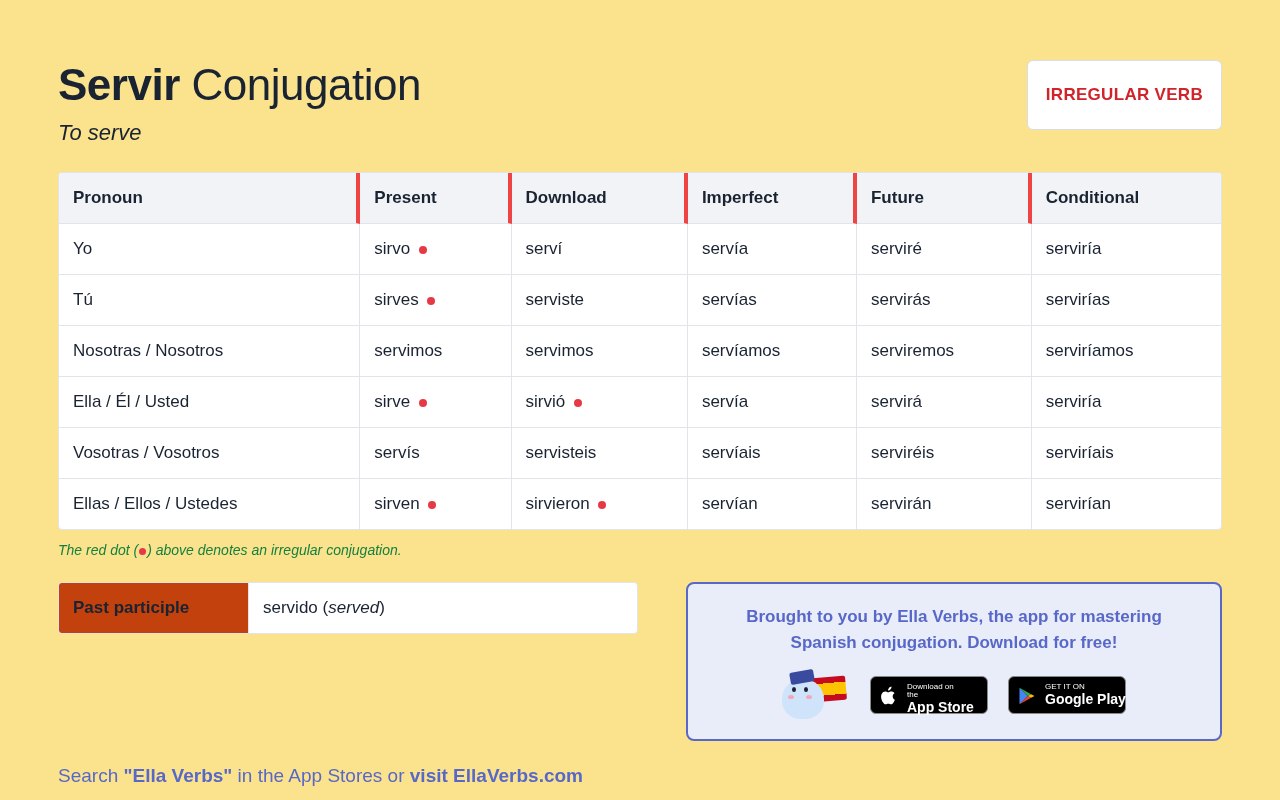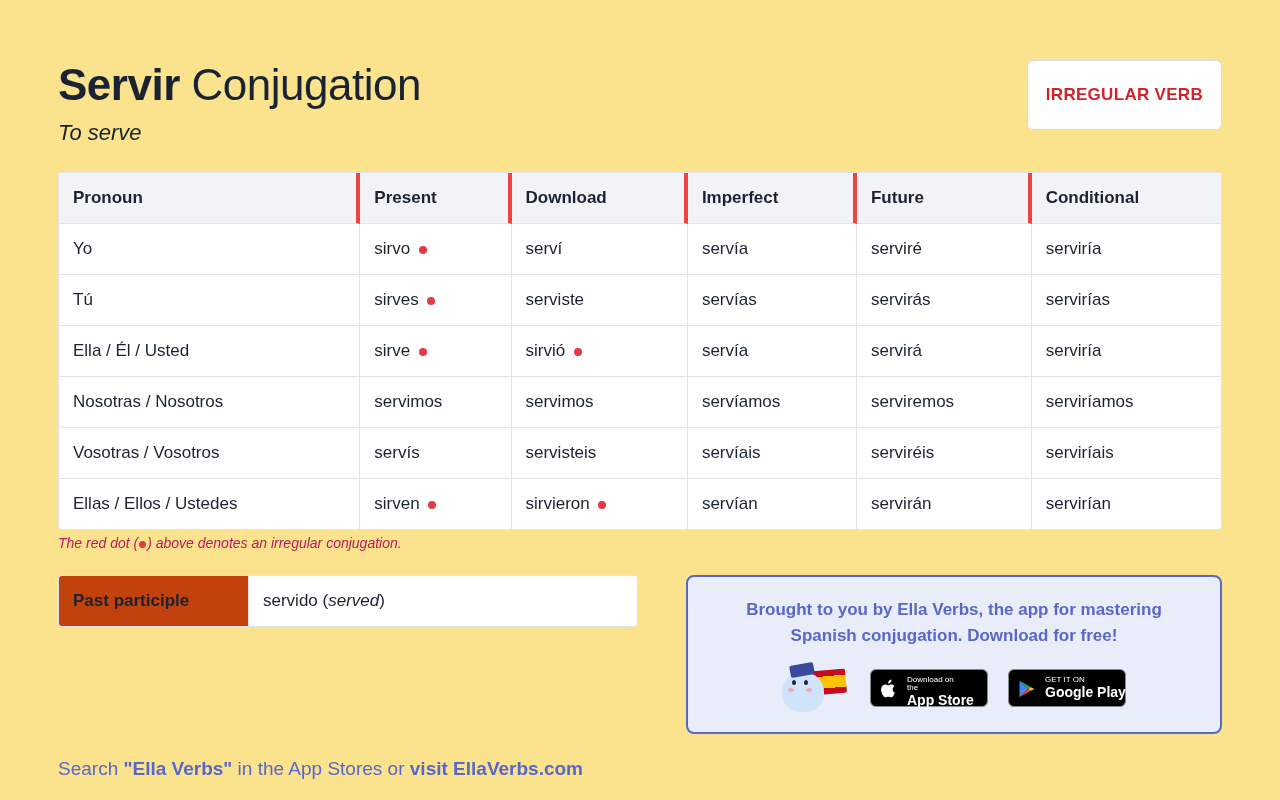--- a/index.html
+++ b/index.html
@@ -73,22 +73,22 @@
     display: inline-block;
     width: 8px; height: 8px;
     border-radius: 50%;
     background: #e63946;
     margin-left: 4px;
     vertical-align: middle;
   }
   .note {
     font-size: 14px;
     font-style: italic;
-    color: #be185d;
-    margin-top: 5px;
+    color: #15803d;
+    margin-top: 12px;
     margin-bottom: 24px;
   }
   .note .dot { vertical-align: middle; margin: 0 1px; width:7px; height:7px; }
   .bottom-row {
     display: flex;
     gap: 48px;
     align-items: flex-start;
   }
   .forms-table {
     border-collapse: separate;
@@ -211,34 +211,34 @@
       </tr>
       <tr>
         <td>Tú</td>
         <td>sirves <span class="dot"></span></td>
         <td>serviste </td>
         <td>servías </td>
         <td>servirás </td>
         <td>servirías </td>
       </tr>
       <tr>
+        <td>Nosotras / Nosotros</td>
+        <td>servimos </td>
+        <td>servimos </td>
+        <td>servíamos </td>
+        <td>serviremos </td>
+        <td>serviríamos </td>
+      </tr>
+      <tr>
         <td>Ella / Él / Usted</td>
         <td>sirve <span class="dot"></span></td>
         <td>sirvió <span class="dot"></span></td>
         <td>servía </td>
         <td>servirá </td>
         <td>serviría </td>
-      </tr>
-      <tr>
-        <td>Nosotras / Nosotros</td>
-        <td>servimos </td>
-        <td>servimos </td>
-        <td>servíamos </td>
-        <td>serviremos </td>
-        <td>serviríamos </td>
       </tr>
       <tr>
         <td>Vosotras / Vosotros</td>
         <td>servís </td>
         <td>servisteis </td>
         <td>servíais </td>
         <td>serviréis </td>
         <td>serviríais </td>
       </tr>
       <tr>

